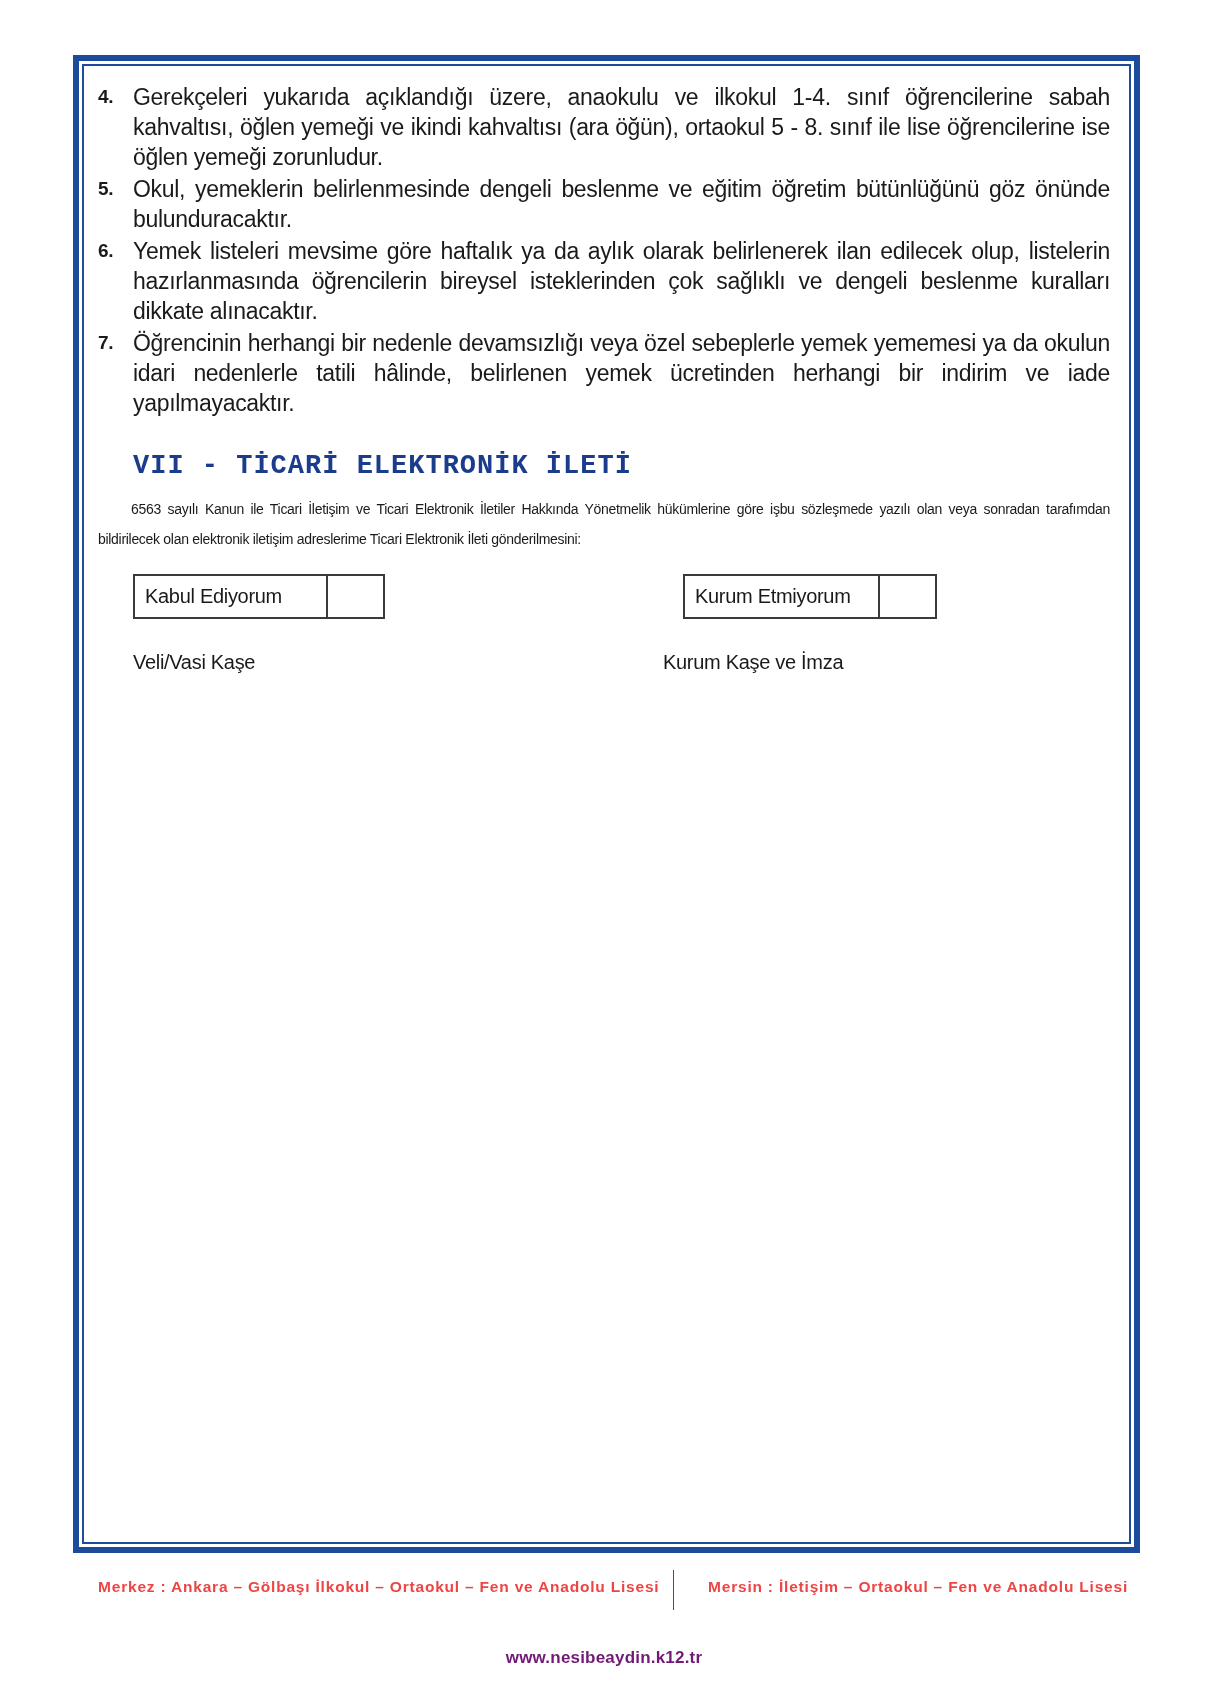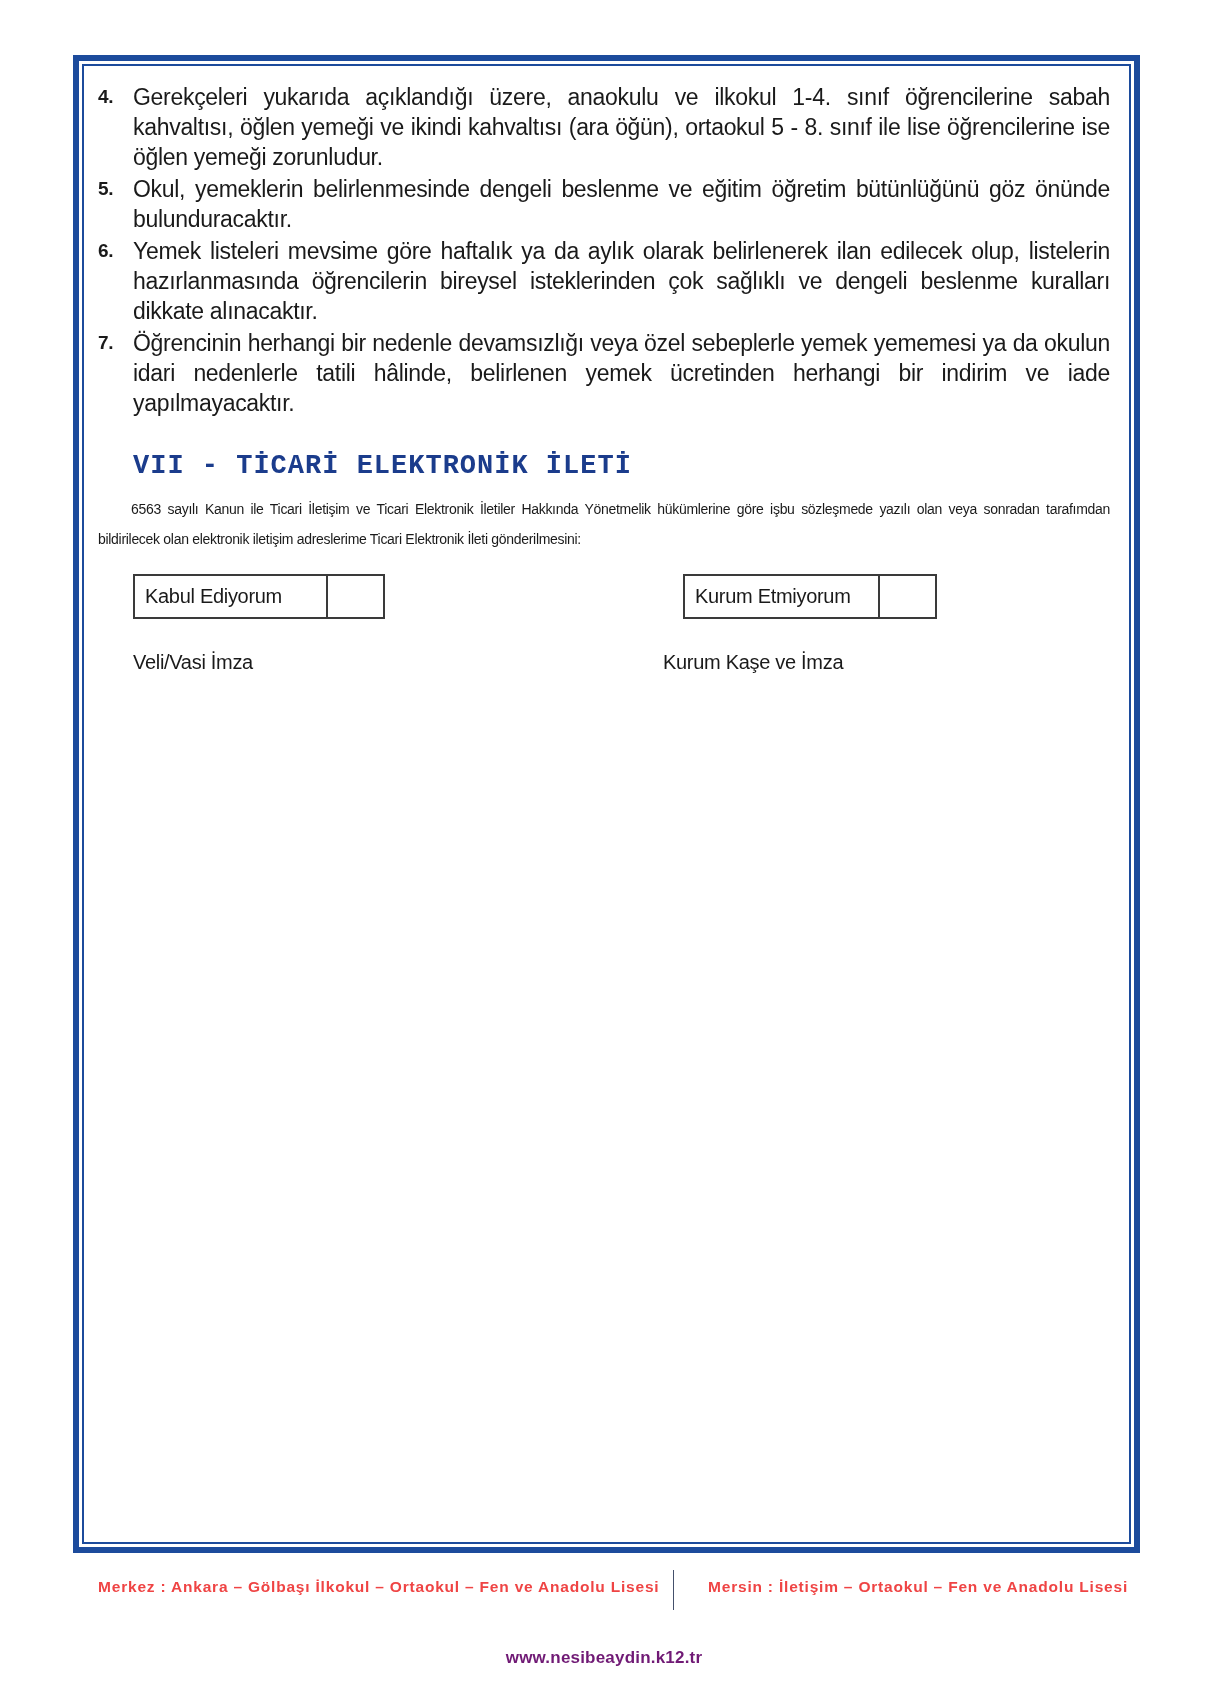--- a/index.html
+++ b/index.html
@@ -113,21 +113,21 @@
         <div class="consent-label">Kabul Ediyorum</div>
         <div class="consent-cell"></div>
       </div>
       <div class="consent-box decline">
         <div class="consent-label">Kurum Etmiyorum</div>
         <div class="consent-cell"></div>
       </div>
     </div>
 
     <div class="sig-row">
-      <div class="sig left">Veli/Vasi İmza</div>
+      <div class="sig left">Veli/Vasi Kaşe</div>
       <div class="sig right">Kurum Kaşe ve İmza</div>
     </div>
 
   </div>
 </div>
 
 <div class="footer-left">Merkez : Ankara – Gölbaşı İlkokul – Ortaokul – Fen ve Anadolu Lisesi</div>
 <div class="footer-divider"></div>
 <div class="footer-right">Mersin : İletişim – Ortaokul – Fen ve Anadolu Lisesi</div>
 

